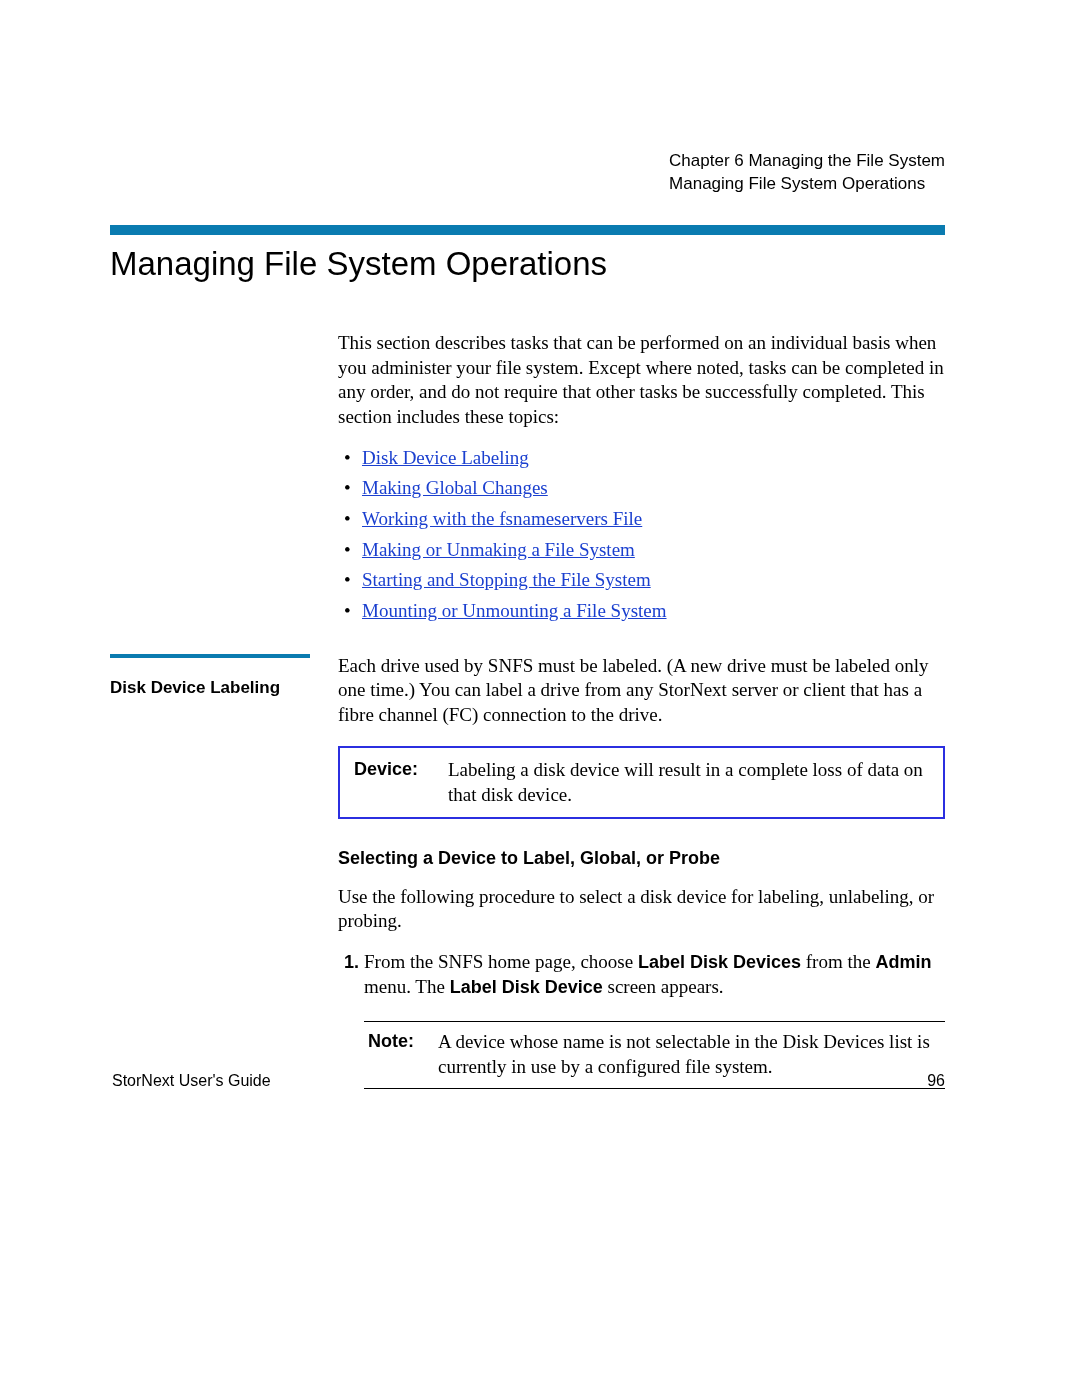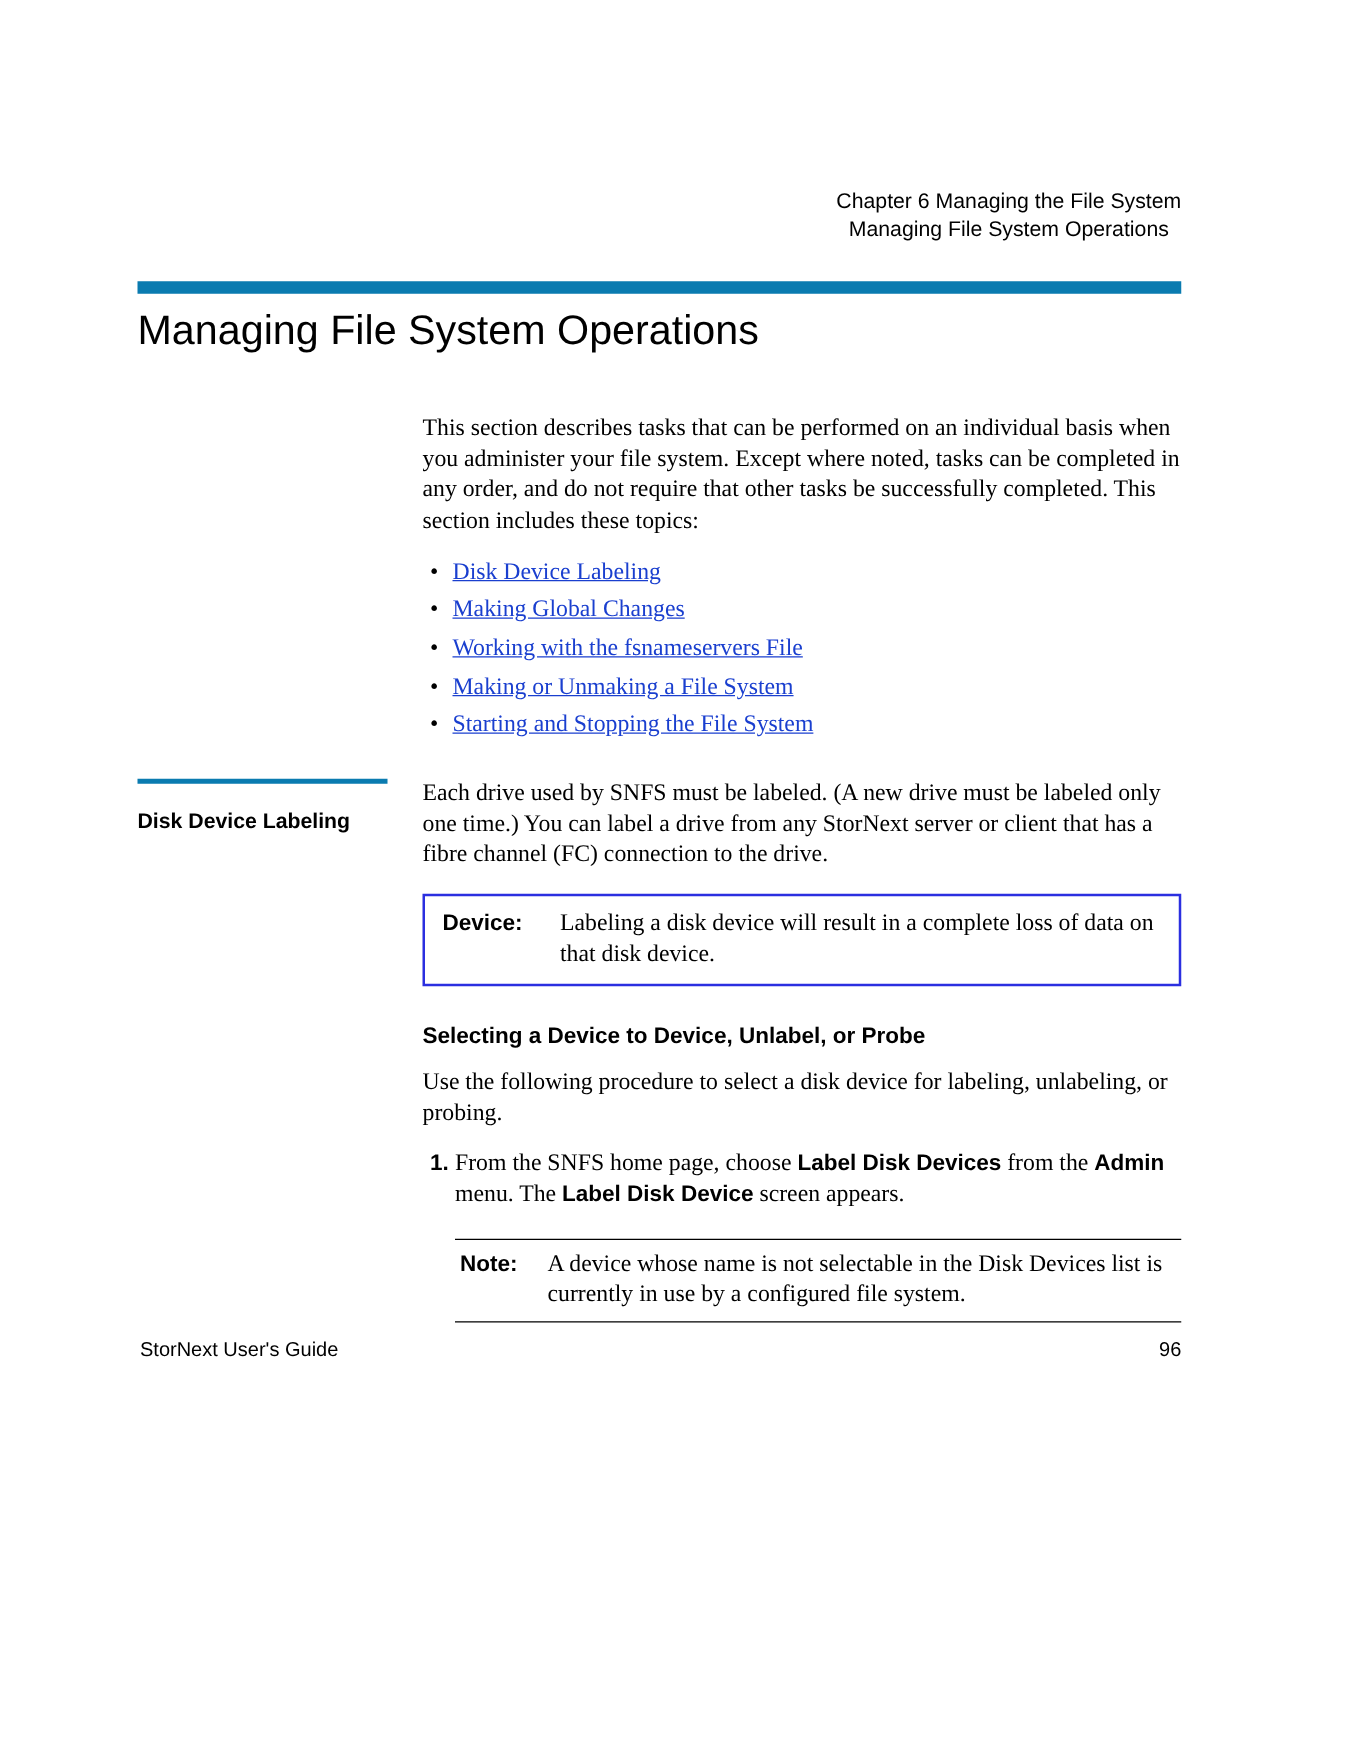--- a/index.html
+++ b/index.html
@@ -14,21 +14,21 @@
     position: relative;
     box-sizing: border-box;
     padding: 155px 135px 0 110px;
     font-size: 19px;
     line-height: 1.3;
   }
   .running-head {
     position: absolute;
     top: 150px;
     right: 135px;
-    text-align: center;
+    text-align: left;
     font-family: Arial, Helvetica, sans-serif;
     font-size: 17px;
     line-height: 1.35;
   }
   .blue-rule {
     height: 10px;
     background: #0a7bb0;
     margin-top: 70px;
   }
   .h1 {
@@ -144,38 +144,39 @@
   <div class="two-col">
     <div></div>
     <div class="body-col">
       <p class="para">This section describes tasks that can be performed on an individual basis when you administer your file system. Except where noted, tasks can be completed in any order, and do not require that other tasks be successfully completed. This section includes these topics:</p>
       <ul class="topics">
         <li><a class="xref" href="#">Disk Device Labeling</a></li>
         <li><a class="xref" href="#">Making Global Changes</a></li>
         <li><a class="xref" href="#">Working with the fsnameservers File</a></li>
         <li><a class="xref" href="#">Making or Unmaking a File System</a></li>
         <li><a class="xref" href="#">Starting and Stopping the File System</a></li>
+        <li><a class="xref" href="#">Mounting or Unmounting a File System</a></li>
       </ul>
     </div>
   </div>
 
   <div class="two-col">
     <div>
       <div class="side-underline"></div>
       <div class="side-label">Disk Device Labeling</div>
     </div>
     <div class="body-col">
       <p class="para">Each drive used by SNFS must be labeled. (A new drive must be labeled only one time.) You can label a drive from any StorNext server or client that has a fibre channel (FC) connection to the drive.</p>
 
       <div class="caution-box">
         <div class="caution-label">Device:</div>
         <div>Labeling a disk device will result in a complete loss of data on that disk device.</div>
       </div>
 
-      <div class="subhead">Selecting a Device to Device, Unlabel, or Probe</div>
+      <div class="subhead">Selecting a Device to Label, Global, or Probe</div>
       <p class="para">Use the following procedure to select a disk device for labeling, unlabeling, or probing.</p>
 
       <ol class="steps">
         <li>
           <span>From the SNFS home page, choose </span><b class="sans">Label Disk Devices</b><span> from the </span><b class="sans">Admin</b><span> menu. The </span><b class="sans">Label Disk Device</b><span> screen appears.</span>
 
           <div class="note-box">
             <div class="note-label">Note:</div>
             <div>A device whose name is not selectable in the Disk Devices list is currently in use by a configured file system.</div>
           </div>

